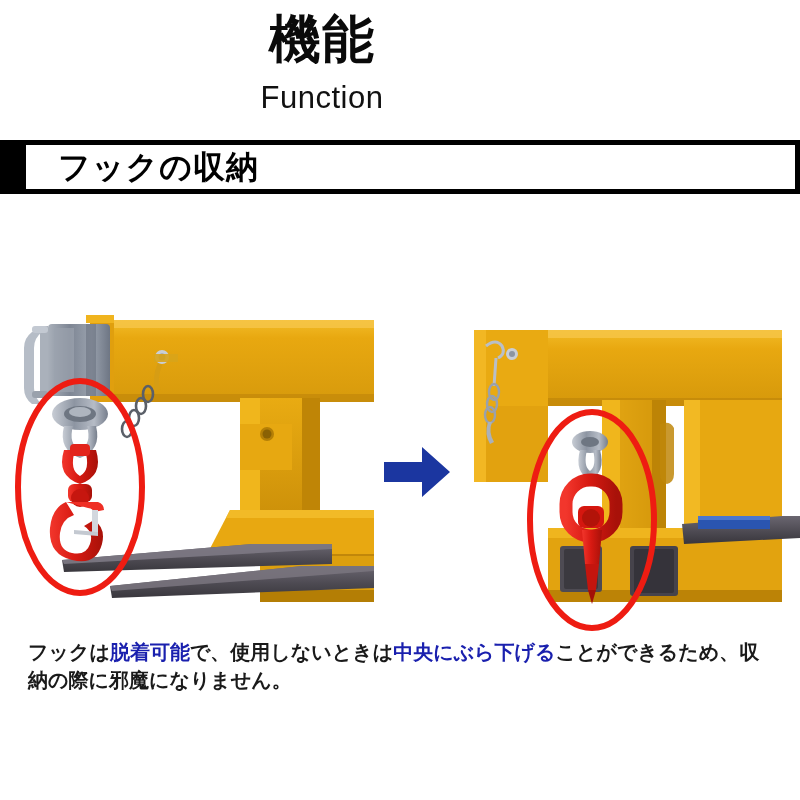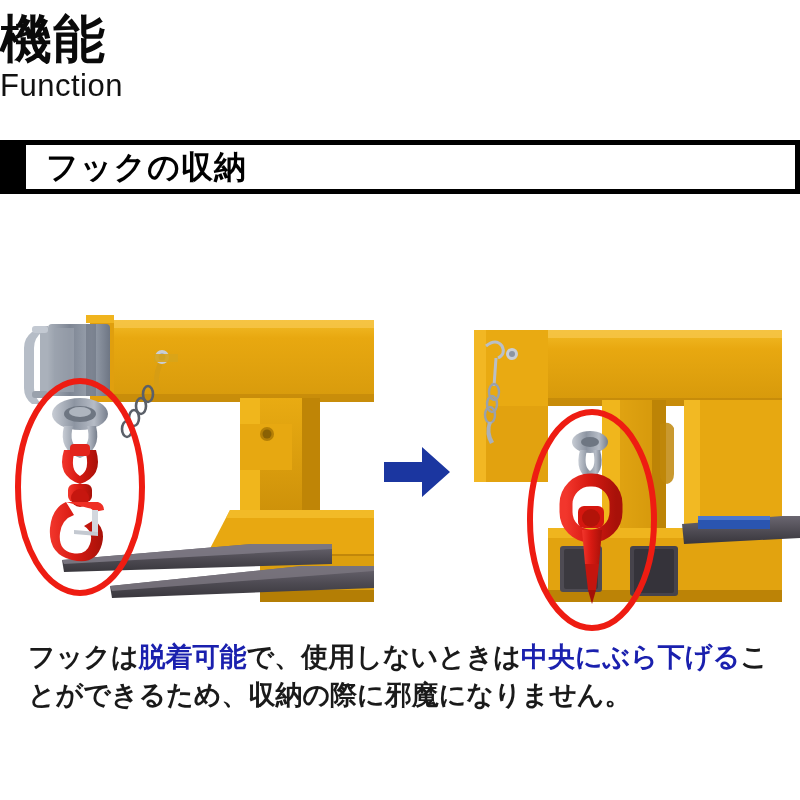--- a/index.html
+++ b/index.html
@@ -20,35 +20,36 @@
     height: 800px;
     background: #ffffff;
   }
 
   
   .title-block {
     position: absolute;
     top: 12px;
     left: 0;
     width: 644px;
+    text-align: center;
   }
   .title-jp {
     font-size: 52px;
     font-weight: 700;
     color: #0a0a0a;
     line-height: 1.06;
     letter-spacing: 1px;
     font-family: "DejaVu Sans", "Liberation Sans", sans-serif;
   }
   .title-en {
     font-size: 31px;
     font-weight: 400;
     color: #111111;
     line-height: 1.1;
-    margin-top: 2px;
+    margin-top: 14px;
     letter-spacing: 0.5px;
     font-family: "Liberation Sans", "DejaVu Sans", sans-serif;
   }
 
   
   .section-bar {
     position: absolute;
     top: 140px;
     left: 0;
     width: 800px;
@@ -68,21 +69,21 @@
     border-right: 5px solid #000000;
     background: #ffffff;
     display: flex;
     align-items: center;
     box-sizing: border-box;
   }
   .section-bar-label {
     font-size: 32px;
     font-weight: 700;
     color: #000000;
-    padding-left: 20px;
+    padding-left: 32px;
     line-height: 1;
     letter-spacing: 1px;
   }
 
   
   .subheading {
     position: absolute;
     top: 218px;
     left: 26px;
     font-size: 48px;
@@ -117,21 +118,21 @@
     width: 70px;
     height: 56px;
   }
 
   
   .description {
     position: absolute;
     top: 638px;
     left: 28px;
     width: 748px;
-    font-size: 27px;
+    font-size: 20px;
     font-weight: 700;
     color: #1a1a1a;
     line-height: 1.42;
     letter-spacing: 0px;
   }
   .description .hl {
     color: #1a20ae;
   }
 </style>
 </head>

